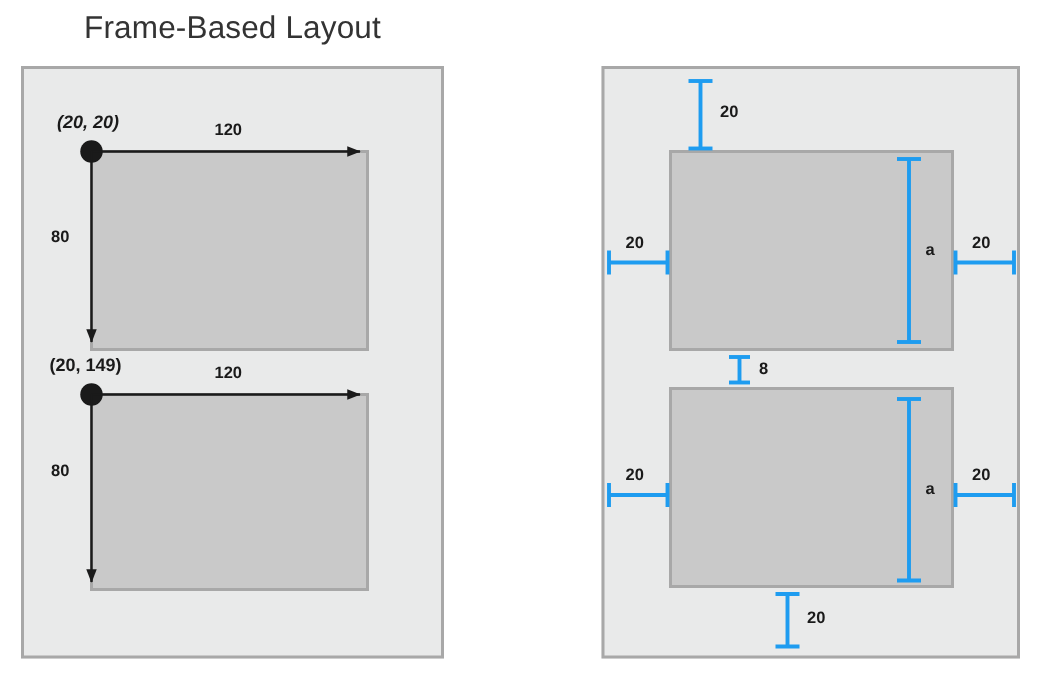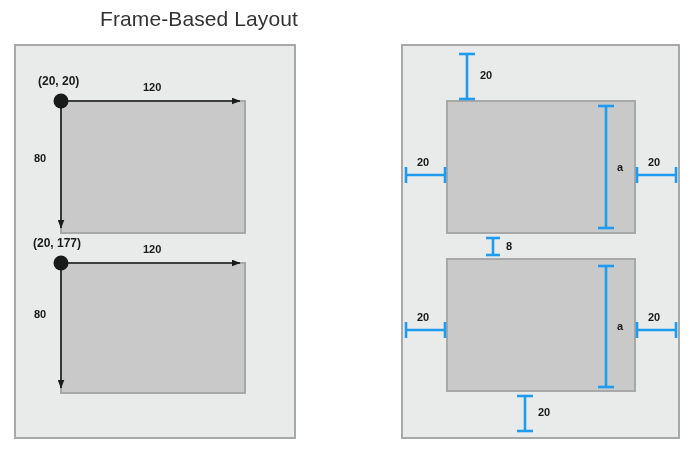--- a/index.html
+++ b/index.html
@@ -22,21 +22,21 @@
   }
   .panel-title {
     position: absolute;
     font-size: 21px;
     font-weight: 400;
     color: #333333;
     letter-spacing: 0.1px;
     white-space: nowrap;
     text-align: center;
   }
-  #title-left  { left: 0px;   top: 7px;  width: 310px; padding-left: 44px; }
+  #title-left  { left: 0px;   top: 7px;  width: 310px; }
   #title-right { left: 384px; top: 7px;  width: 310px; }
 
   .panel {
     position: absolute;
     background: #e9eaea;
     border: 2px solid #a8a8a8;
     box-sizing: border-box;
   }
   #panel-left  { left: 14px;  top: 44px; width: 282px; height: 395px; }
   #panel-right { left: 401px; top: 44px; width: 279px; height: 395px; }
@@ -155,27 +155,27 @@
       <line x1="676" y1="322" x2="676" y2="338"></line>
     </g>
 
     <g stroke="#1e9cf0" stroke-width="2.6">
       <line x1="525" y1="396" x2="525" y2="431"></line>
       <line x1="517" y1="396" x2="533" y2="396"></line>
       <line x1="517" y1="431" x2="533" y2="431"></line>
     </g>
   </svg>
 
-  <div class="coord-label" style="left:38px; top:74px;">(20, 20)</div>
+  <div class="coord-label" style="left:38px; top:74px;font-style:italic;">(20, 20)</div>
 
   <div class="dim-label" style="left:143px; top:81px;">120</div>
 
   <div class="dim-label" style="left:34px; top:152px;">80</div>
 
-  <div class="coord-label" style="left:33px; top:236px;">(20, 177)</div>
+  <div class="coord-label" style="left:33px; top:236px;">(20, 149)</div>
 
   <div class="dim-label" style="left:143px; top:243px;">120</div>
 
   <div class="dim-label" style="left:34px; top:308px;">80</div>
 
   <div class="dim-label" style="left:480px; top:69px;">20</div>
 
   <div class="dim-label" style="left:417px; top:156px;">20</div>
 
   <div class="dim-label" style="left:648px; top:156px;">20</div>

